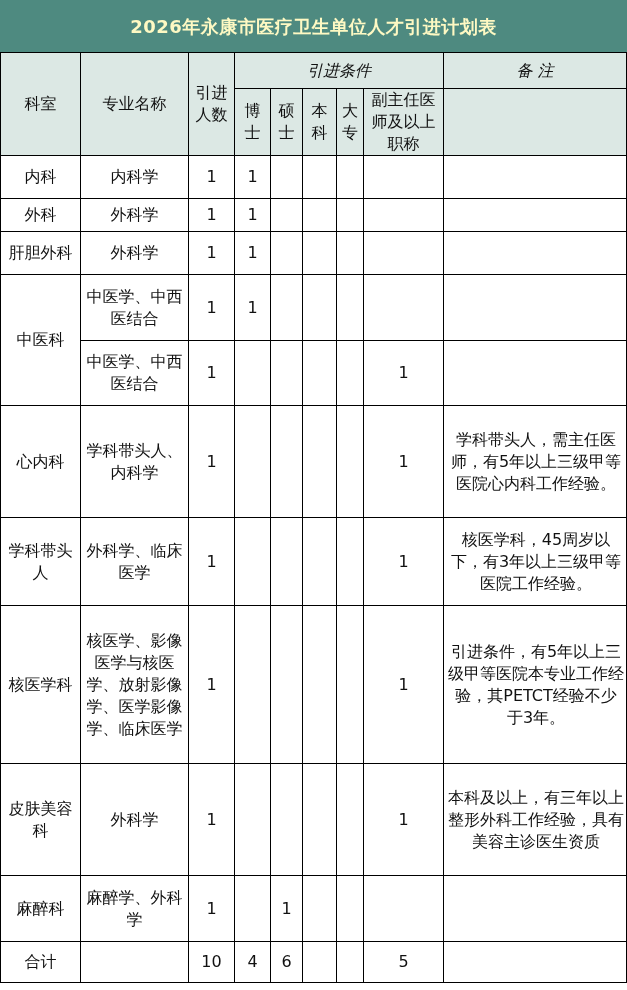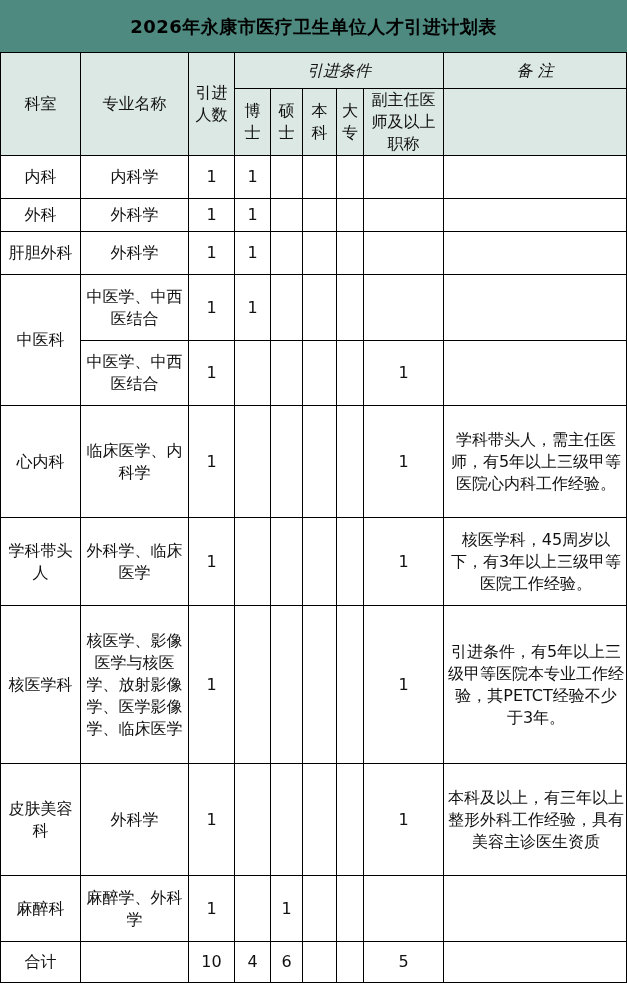--- a/index.html
+++ b/index.html
@@ -1,19 +1,19 @@
 <!DOCTYPE html>
 <html><head>
 <meta charset="utf-8">
 <style>
   html, body { margin: 0; padding: 0; background: #ffffff; }
   body { width: 627px; height: 990px; overflow: hidden; font-family: "DejaVu Sans", "Liberation Sans", sans-serif; color: #111; }
   table { border-collapse: collapse; table-layout: fixed; width: 626px; position: absolute; left: 0; top: 0; }
   td, th { border: 1.5px solid #000; padding: 0; text-align: center; vertical-align: middle; font-size: 16px; line-height: 22px; font-weight: normal; }
-  .title-row td { background: #4e8a80; color: #000000; font-weight: bold; font-size: 18px; height: 51px; border-color: #4e8a80 #4e8a80 #000 #4e8a80; letter-spacing: 0.5px; }
+  .title-row td { background: #4e8a80; color: #fef9c3; font-weight: bold; font-size: 18px; height: 51px; border-color: #4e8a80 #4e8a80 #000 #4e8a80; letter-spacing: 0.5px; }
   .hdr { background: #dce8e4; }
   .hdr-group { height: 35px; font-style: italic; }
   .hdr-sub { height: 59px; }
   .note { text-align: center; padding-left: 4px; padding-right: 2px; }
   .wrap { display: inline-block; padding: 0 4px; }
 </style>
 </head>
 <body>
 
 <table>
@@ -97,21 +97,21 @@
     <td>1</td>
     <td></td>
     <td></td>
     <td></td>
     <td></td>
     <td>1</td>
     <td class="note"></td>
   </tr>
   <tr style="height:112px">
     <td>心内科</td>
-    <td><span class="wrap">临床医学、内科学</span></td>
+    <td><span class="wrap">学科带头人、内科学</span></td>
     <td>1</td>
     <td></td>
     <td></td>
     <td></td>
     <td></td>
     <td>1</td>
     <td class="note">学科带头人，需主任医师，有5年以上三级甲等医院心内科工作经验。</td>
   </tr>
   <tr style="height:88px">
     <td>学科带头人</td>

